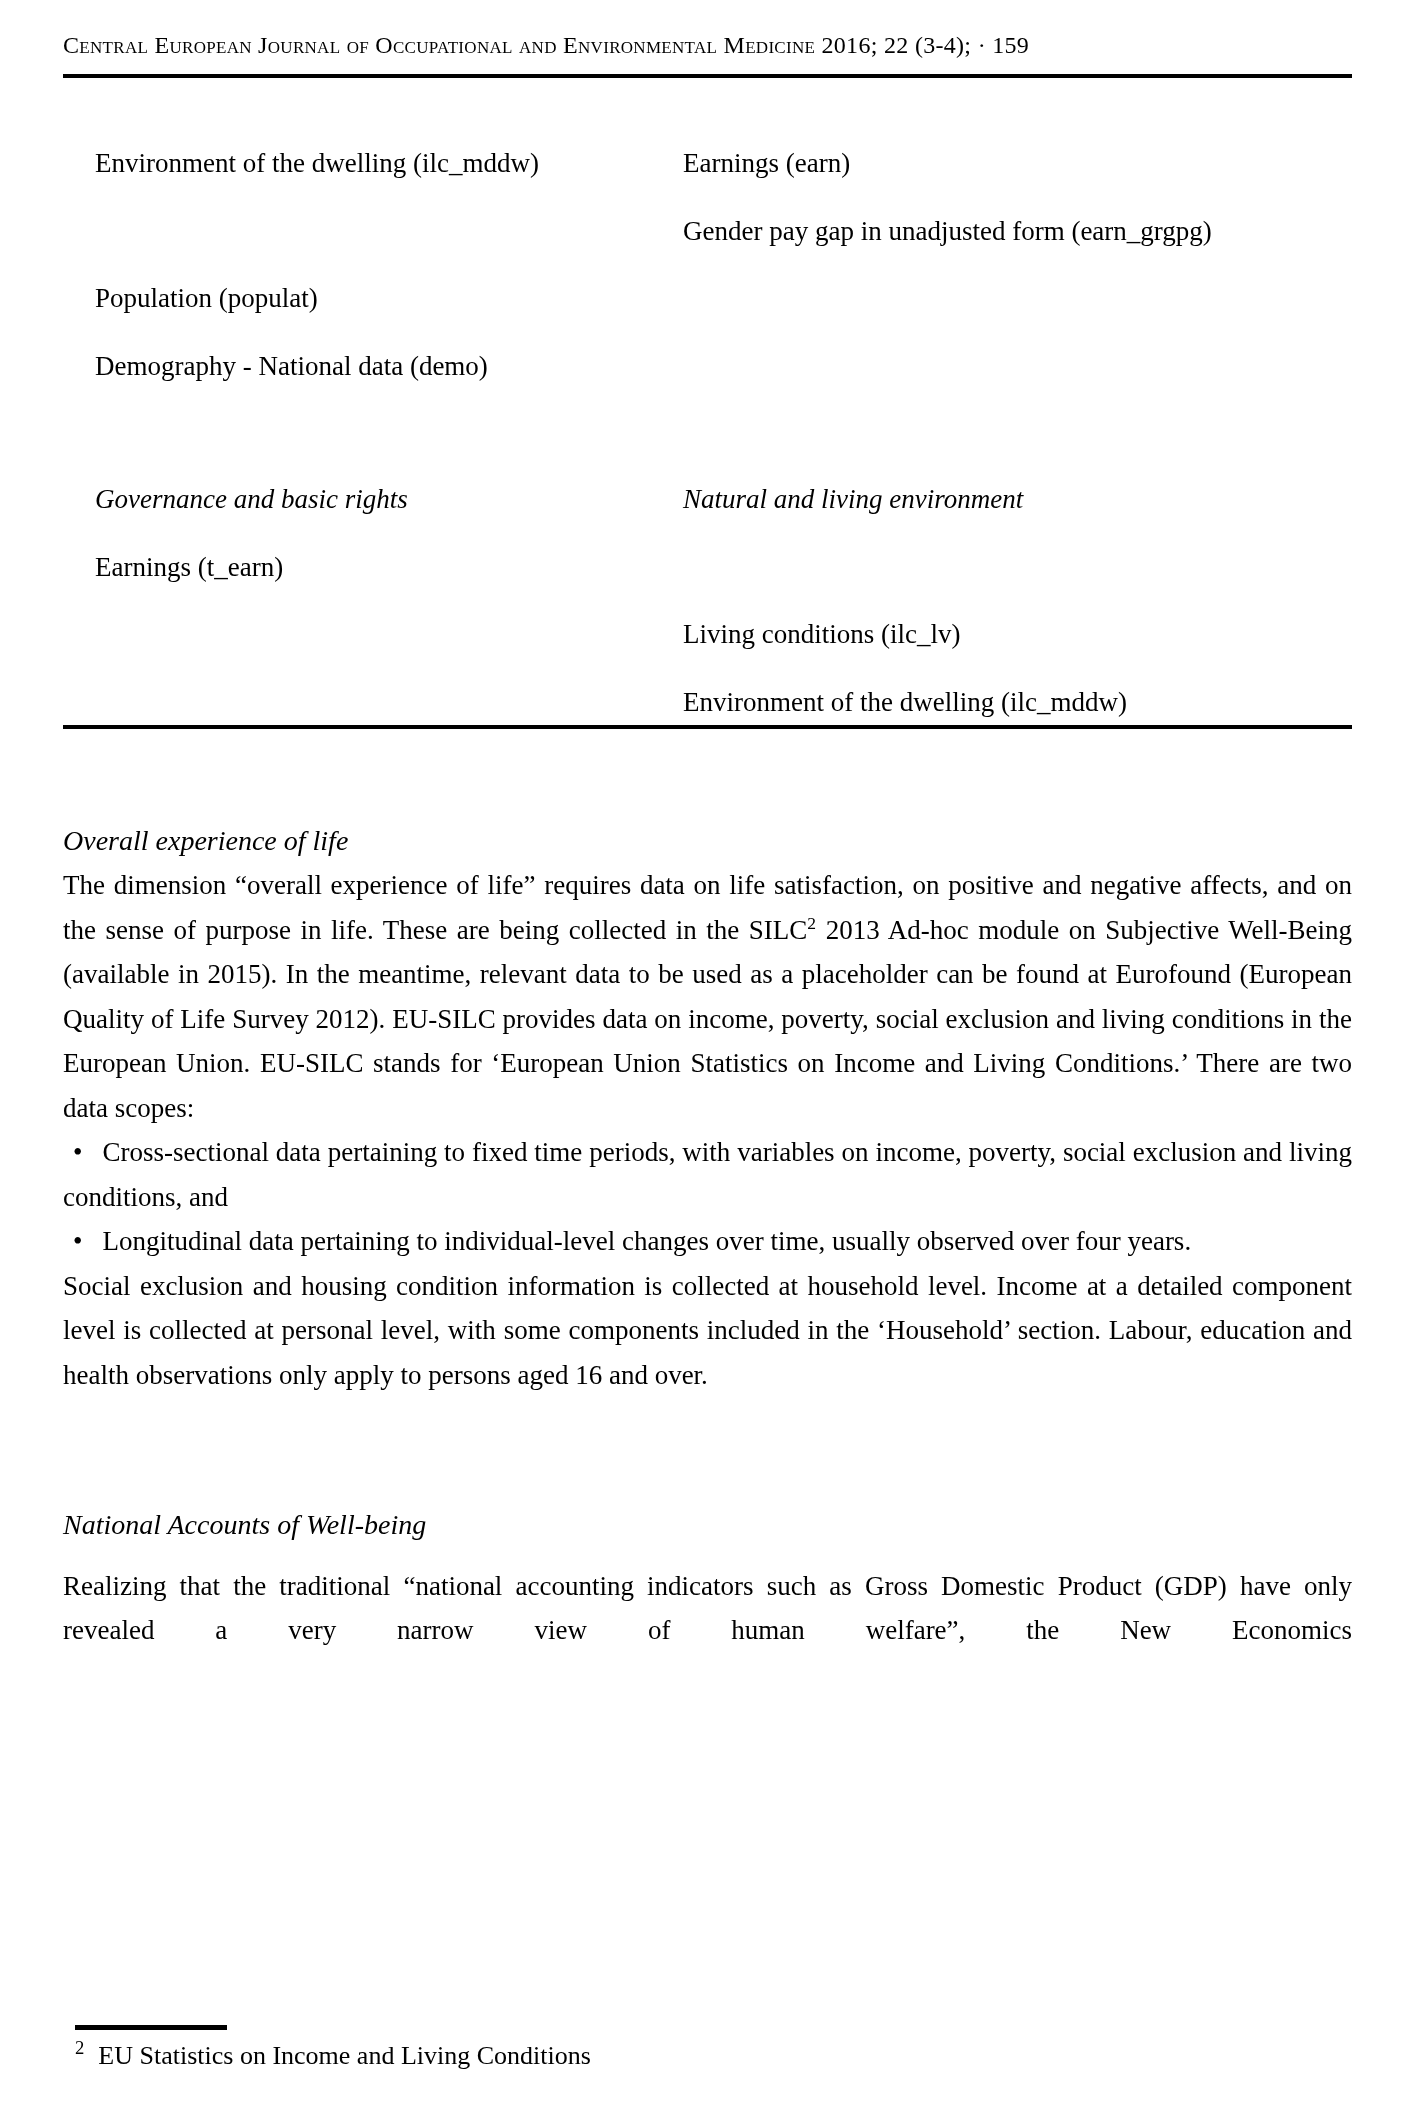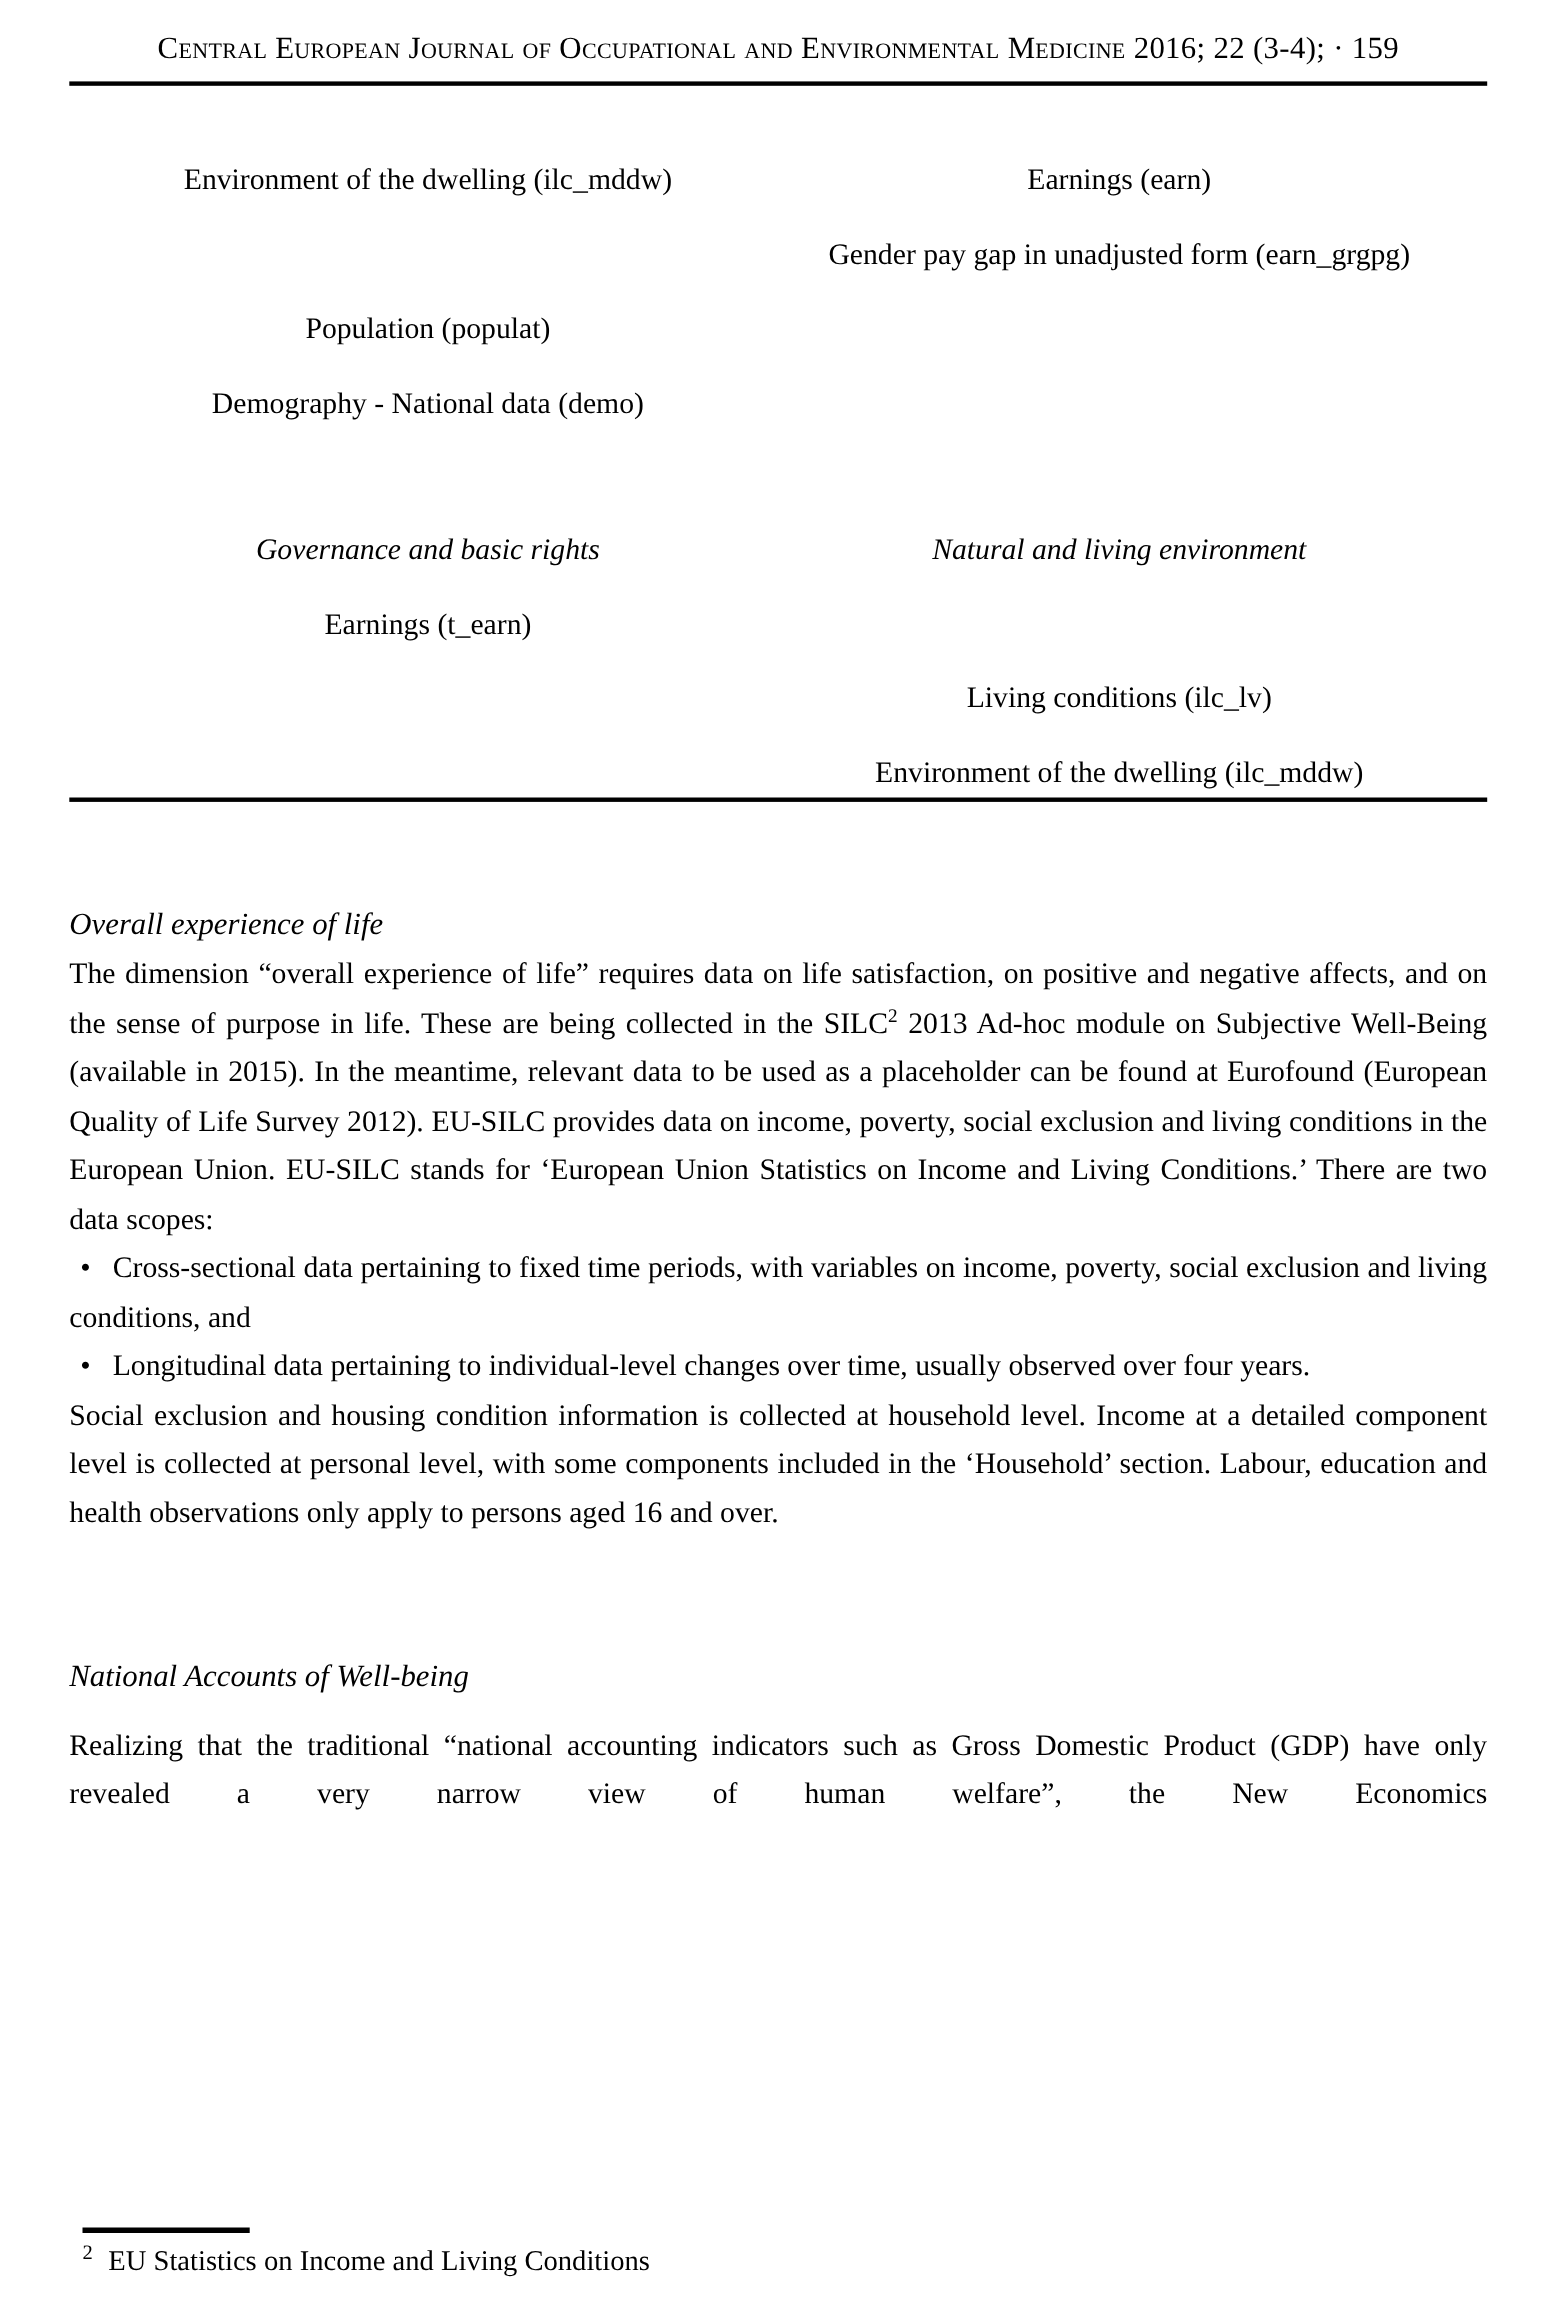--- a/index.html
+++ b/index.html
@@ -12,34 +12,34 @@
     background: #ffffff;
     color: #000000;
     font-family: "Liberation Serif", "DejaVu Serif", serif;
     overflow: hidden;
   }
   .content { margin: 0 63px; width: 1289px; }
 
   
   .journal-header {
     padding-top: 28px;
-    text-align: center;
+    text-align: left;
     font-variant: small-caps;
-    font-size: 28px;
+    font-size: 24px;
     line-height: 34px;
     letter-spacing: 0.3px;
   }
   .header-rule {
     margin-top: 12px;
     border-top: 4px solid #000;
     height: 0;
   }
 
   
-  .db-table { margin-top: 68px; text-align: center; }
+  .db-table { margin-top: 68px; }
   .trow {
     display: grid;
     grid-template-columns: 620px 1fr;
     height: 67.5px;
     font-size: 27px;
     line-height: 34px;
   }
   .trow .cell-left { padding-left: 32px; }
   .trow.group-gap { margin-top: 66px; }
   .trow.group-head { font-weight: normal; font-style: italic; }

